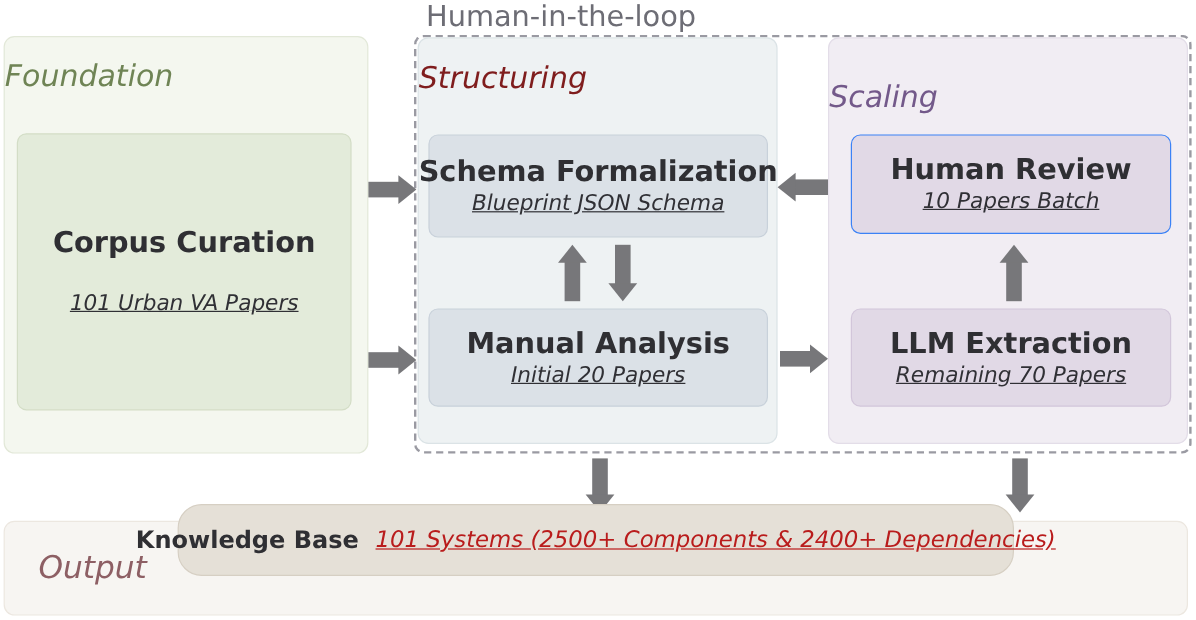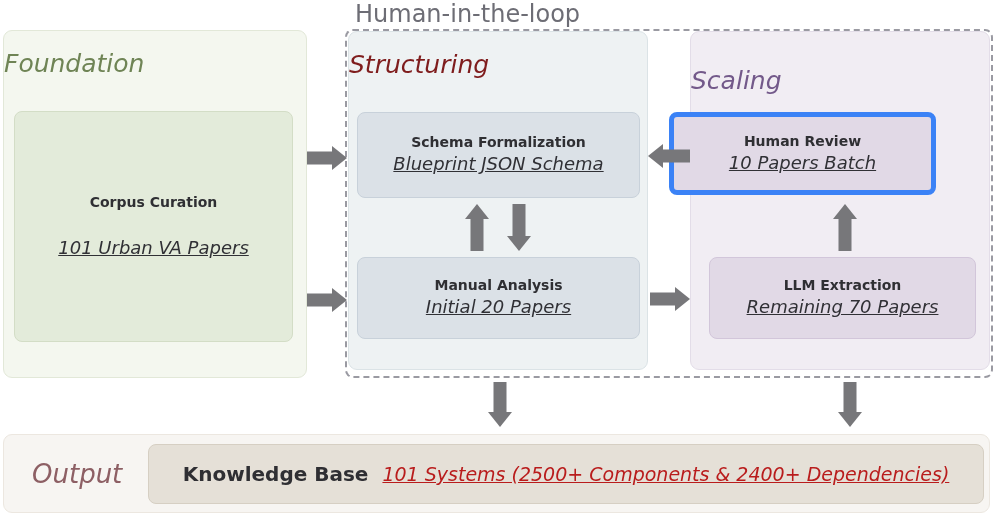--- a/index.html
+++ b/index.html
@@ -86,21 +86,21 @@
     box-sizing: border-box;
     border-radius: 8px;
     display: flex;
     flex-direction: column;
     align-items: center;
     justify-content: center;
     text-align: center;
   }
   .card-title {
     font-weight: bold;
-    font-size: 14px;
+    font-size: 24px;
     color: #2f2f33;
     font-family: "DejaVu Sans", sans-serif;
     line-height: 1.18;
     white-space: nowrap;
   }
   .card-sub {
     font-style: italic;
     font-size: 18px;
     color: #303035;
     text-decoration: underline;
@@ -123,24 +123,24 @@
     background: #dbe1e7;
     border: 1px solid #c8d1da;
   }
   .card-manual {
     left: 357px; top: 257px;
     width: 283px; height: 82px;
     background: #dbe1e7;
     border: 1px solid #c8d1da;
   }
   .card-review {
-    left: 669px; top: 112px;
+    left: 709px; top: 112px;
     width: 267px; height: 83px;
     background: #e1d9e6;
-    border: 5px solid #3b82f6;
+    border: 1px solid #3b82f6;
   }
   .card-llm {
     left: 709px; top: 257px;
     width: 267px; height: 82px;
     background: #e1d9e6;
     border: 1px solid #d2c6da;
   }
 
   
   .panel-output {
@@ -158,25 +158,25 @@
     top: 50%;
     transform: translateY(-50%);
     font-style: italic;
     font-size: 26px;
     color: #8d5f64;
     font-family: "DejaVu Sans", sans-serif;
     white-space: nowrap;
   }
   .card-kb {
     position: absolute;
-    left: 148px; top: 444px;
-    width: 836px; height: 60px;
+    left: 148px; top: 420px;
+    width: 697px; height: 60px;
     background: #e5e0d7;
     border: 1px solid #d6cfc3;
-    border-radius: 8px;
+    border-radius: 20px;
     box-sizing: border-box;
     display: flex;
     flex-direction: row;
     align-items: center;
     justify-content: center;
     gap: 14px;
   }
   .kb-title {
     font-weight: bold;
     font-size: 20px;

